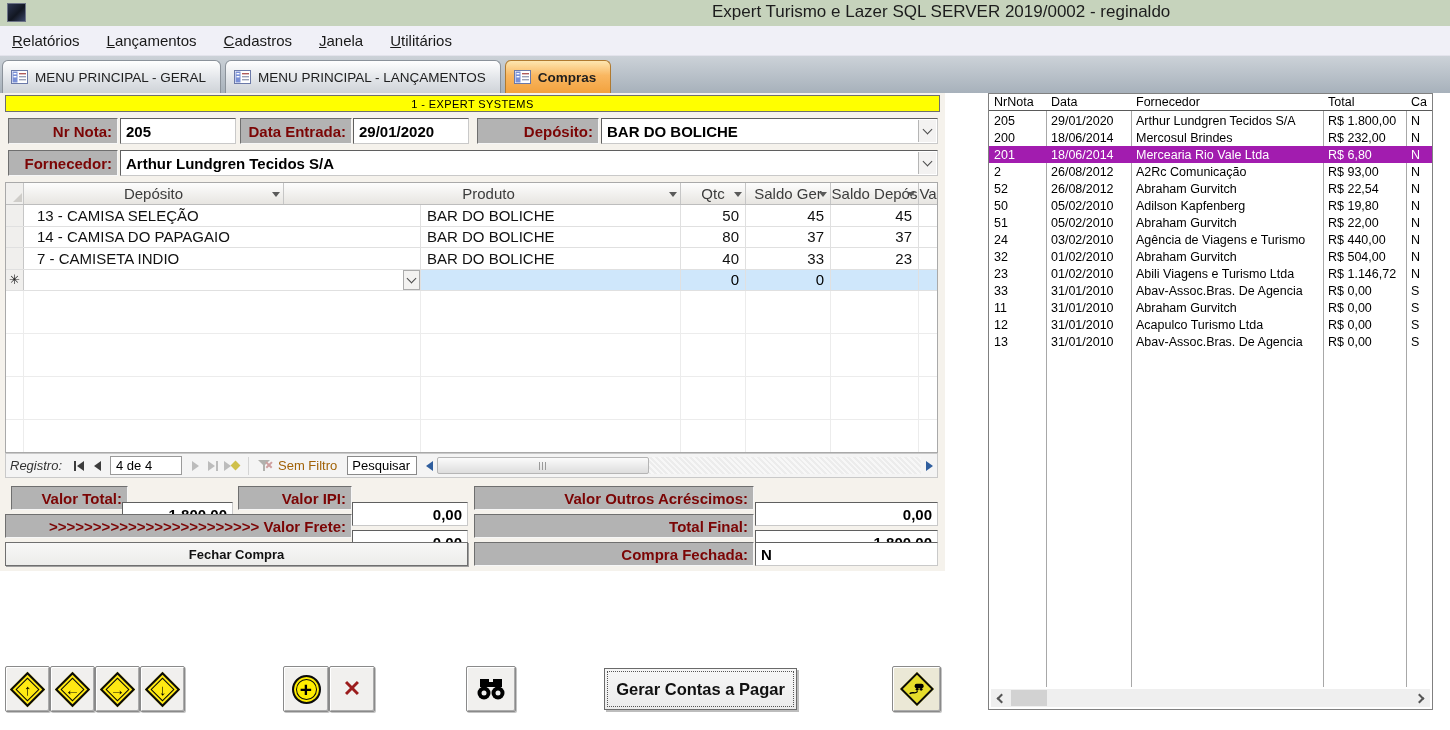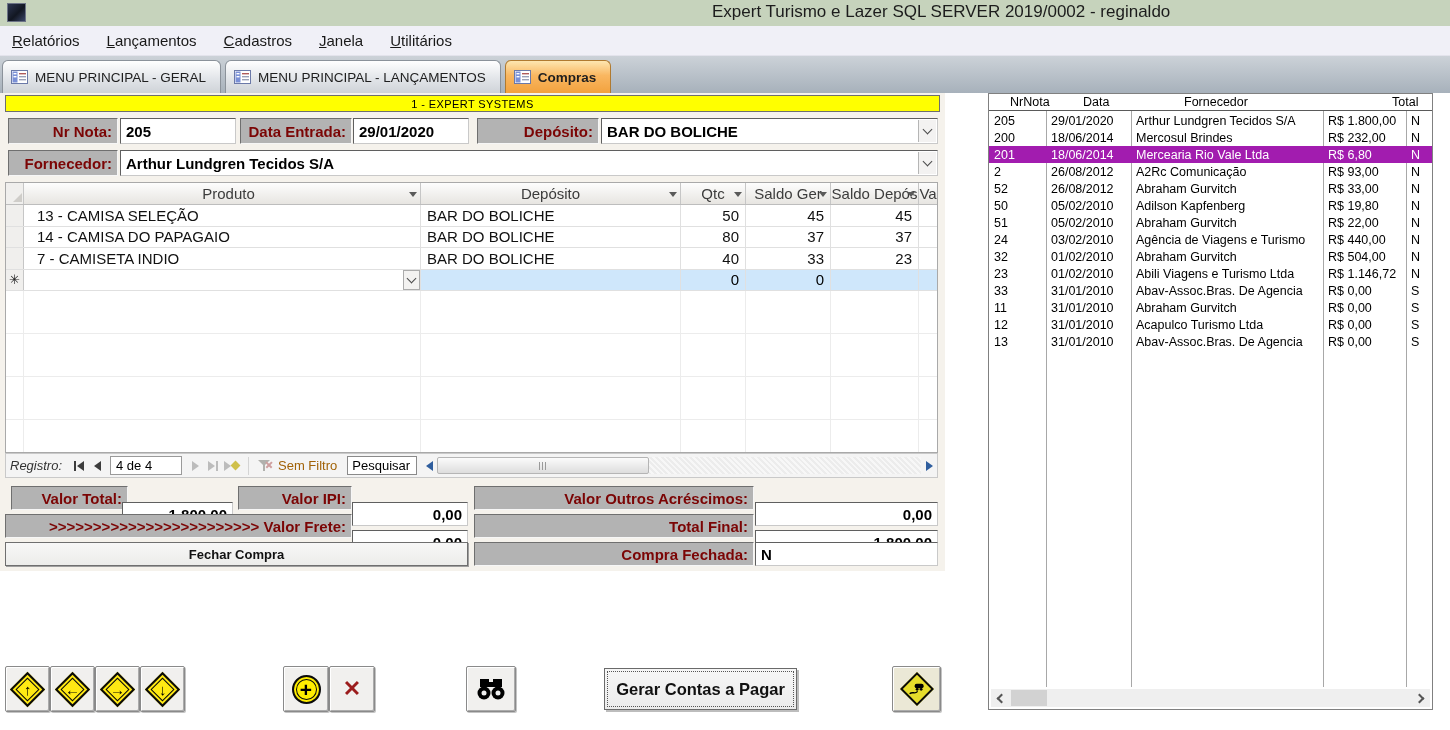--- a/index.html
+++ b/index.html
@@ -139,21 +139,21 @@
          display:flex;align-items:center;justify-content:center;font-size:16.5px;font-weight:bold;color:#111;}
   .money-diamond{width:24px;height:24px;transform:rotate(45deg);background:#e6dd2b;border:2px solid #0a0a0a;
            display:flex;align-items:center;justify-content:center;}
 
   
   .listbox{position:absolute;left:988px;top:0px;width:445px;height:617px;background:#fff;
            border:1px solid #808080;font-size:12.5px;color:#000;overflow:hidden;}
   .lb-sep{position:absolute;top:0;bottom:22px;width:1px;background:#a8a8a8;z-index:0;}
   .lb-header{position:absolute;left:0;top:0;right:0;height:17px;display:flex;background:#fff;
              border-bottom:1px solid #5a5a5a;z-index:2;}
-  .lb-hcell{display:flex;align-items:center;padding-left:5px;white-space:nowrap;overflow:hidden;margin-left:16px;}
+  .lb-hcell{display:flex;align-items:center;padding-left:5px;white-space:nowrap;overflow:hidden;}
   .lb-rows{position:absolute;left:0;top:18px;right:0;z-index:1;}
   .lb-row{display:flex;height:17px;position:relative;}
   .lb-row.selected{background:#a21caf;color:#fff;}
   .lb-cell{display:flex;align-items:center;padding-left:5px;white-space:nowrap;overflow:hidden;}
   .lb-col0{width:57px;flex:0 0 57px;}
   .lb-col1{width:85px;flex:0 0 85px;}
   .lb-col2{width:192px;flex:0 0 192px;}
   .lb-col3{width:83px;flex:0 0 83px;}
   .lb-col4{flex:1;}
   .lb-hscroll{position:absolute;left:2px;right:2px;bottom:2px;height:18px;background:#efefef;
@@ -245,26 +245,26 @@
       <span class="combo-btn">
           <span class="chev"></span>
         </span>
     </div>
 
     <div class="grid">
       <div class="grid-header">
         <div class="gsel">
             <span class="corner-tri"></span>
           </div>
+        <div class="gh w-dep">
+            <span>Depósito</span>
+            <span class="hdr-arrow"></span>
+          </div>
         <div class="gh w-prod">
             <span>Produto</span>
-            <span class="hdr-arrow"></span>
-          </div>
-        <div class="gh w-dep">
-            <span>Depósito</span>
             <span class="hdr-arrow"></span>
           </div>
         <div class="gh w-qtd">
             <span>Qtc</span>
             <span class="hdr-arrow"></span>
           </div>
         <div class="gh w-sg">
             <span>Saldo Ger</span>
             <span class="hdr-arrow"></span>
           </div>
@@ -478,21 +478,21 @@
             <div class="lb-cell lb-col0">2</div>
             <div class="lb-cell lb-col1">26/08/2012</div>
             <div class="lb-cell lb-col2">A2Rc Comunicação</div>
             <div class="lb-cell lb-col3">R$ 93,00</div>
             <div class="lb-cell lb-col4">N</div>
           </div>
           <div class="lb-row">
             <div class="lb-cell lb-col0">52</div>
             <div class="lb-cell lb-col1">26/08/2012</div>
             <div class="lb-cell lb-col2">Abraham Gurvitch</div>
-            <div class="lb-cell lb-col3">R$ 33,00</div>
+            <div class="lb-cell lb-col3">R$ 22,54</div>
             <div class="lb-cell lb-col4">N</div>
           </div>
           <div class="lb-row">
             <div class="lb-cell lb-col0">50</div>
             <div class="lb-cell lb-col1">05/02/2010</div>
             <div class="lb-cell lb-col2">Adilson Kapfenberg</div>
             <div class="lb-cell lb-col3">R$ 19,80</div>
             <div class="lb-cell lb-col4">N</div>
           </div>
           <div class="lb-row">

